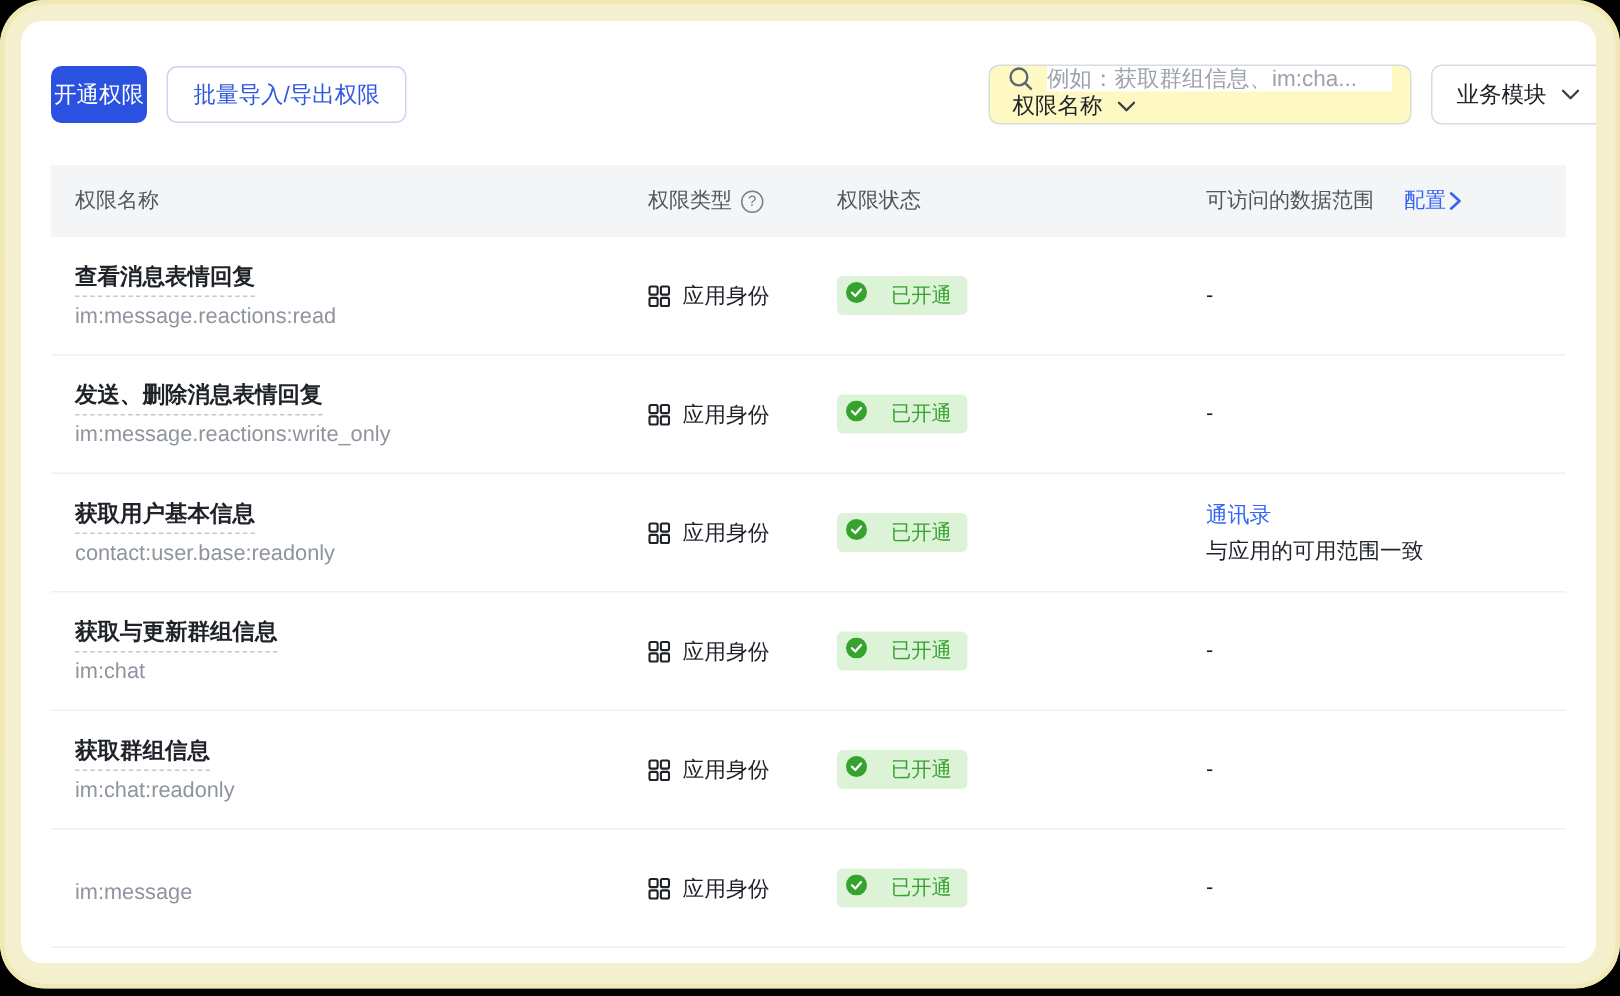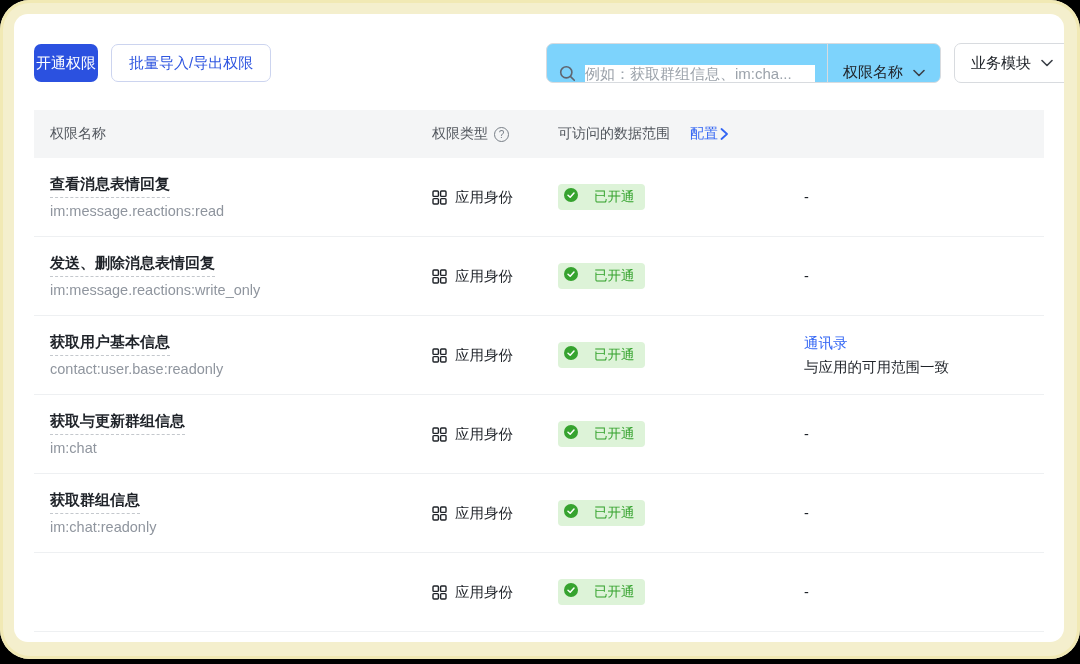--- a/index.html
+++ b/index.html
@@ -28,23 +28,24 @@
     margin:30px 20px 28px 20px;
     height:38px;
   }
   .btn { height:38px; display:inline-flex; align-items:center; border-radius:7px;
          font-size:15px; cursor:pointer; border:none; }
   .btn-primary { background:#2b51e0; color:#fff; padding:0 2px; }
   .btn-outline { background:#fff; color:#2f56e0; padding:0 17px;
                  border:1px solid #ccd4ef; margin-left:13px; }
   .search-group {
     margin-left:auto;
-    display:flex; align-items:flex-end; height:40px;
+    display:flex; align-items:flex-start; height:40px;
     border:1px solid #d8dbdf; border-radius:7px;
-    background:#7dd3fc;
+    background:#fef9c3;
+    flex-direction:column;
   }
   .search-box { display:flex; align-items:center; gap:9px; width:280px; padding:0 12px; }
   .search-box input {
     border:none; outline:none; width:100%;
     font-size:15px; color:#1f2329;
     font-family:inherit;
   }
   .search-box input::placeholder { color:#9ca3ab; }
   .vdiv { width:1px; align-self:stretch; background:#d8dbdf; }
   .select { display:flex; align-items:center; gap:10px; padding:0 15px;
@@ -145,20 +146,23 @@
 
   <div class="table">
     <div class="thead">
       <div class="col1 th">
         <span>权限名称</span>
       </div>
       <div class="col2 th">
         <span>权限类型</span>
         <span class="q-icon">?</span>
       </div>
+      <div class="col3 th">
+        <span>权限状态</span>
+      </div>
       <div class="col4 th scope-header">
         <span>可访问的数据范围</span>
         <span class="config-link">
           <span>配置</span>
           <span class="icon">
             <svg width="9" height="12" viewBox="0 0 9 12" fill="none">
               <path d="M1.5 1L7 6L1.5 11" stroke="#3366f4" stroke-width="1.8" stroke-linecap="round" stroke-linejoin="round"></path>
             </svg>
           </span>
         </span>
@@ -331,20 +335,21 @@
           <span>已开通</span>
         </span>
       </div>
       <div class="col4">
         <span class="scope-dash">-</span>
       </div>
     </div>
 
     <div class="row">
       <div class="col1">
+        <div class="perm-code">im:message</div>
       </div>
       <div class="col2">
         <div class="type-cell">
           <span class="icon">
             <svg width="15" height="15" viewBox="0 0 15 15" fill="none">
               <rect x="1" y="1" width="5.4" height="5.4" rx="1" stroke="#1f2329" stroke-width="1.4"></rect>
               <rect x="8.6" y="1" width="5.4" height="5.4" rx="1" stroke="#1f2329" stroke-width="1.4"></rect>
               <rect x="1" y="8.6" width="5.4" height="5.4" rx="1" stroke="#1f2329" stroke-width="1.4"></rect>
               <rect x="8.6" y="8.6" width="5.4" height="5.4" rx="1" stroke="#1f2329" stroke-width="1.4"></rect>
             </svg>

